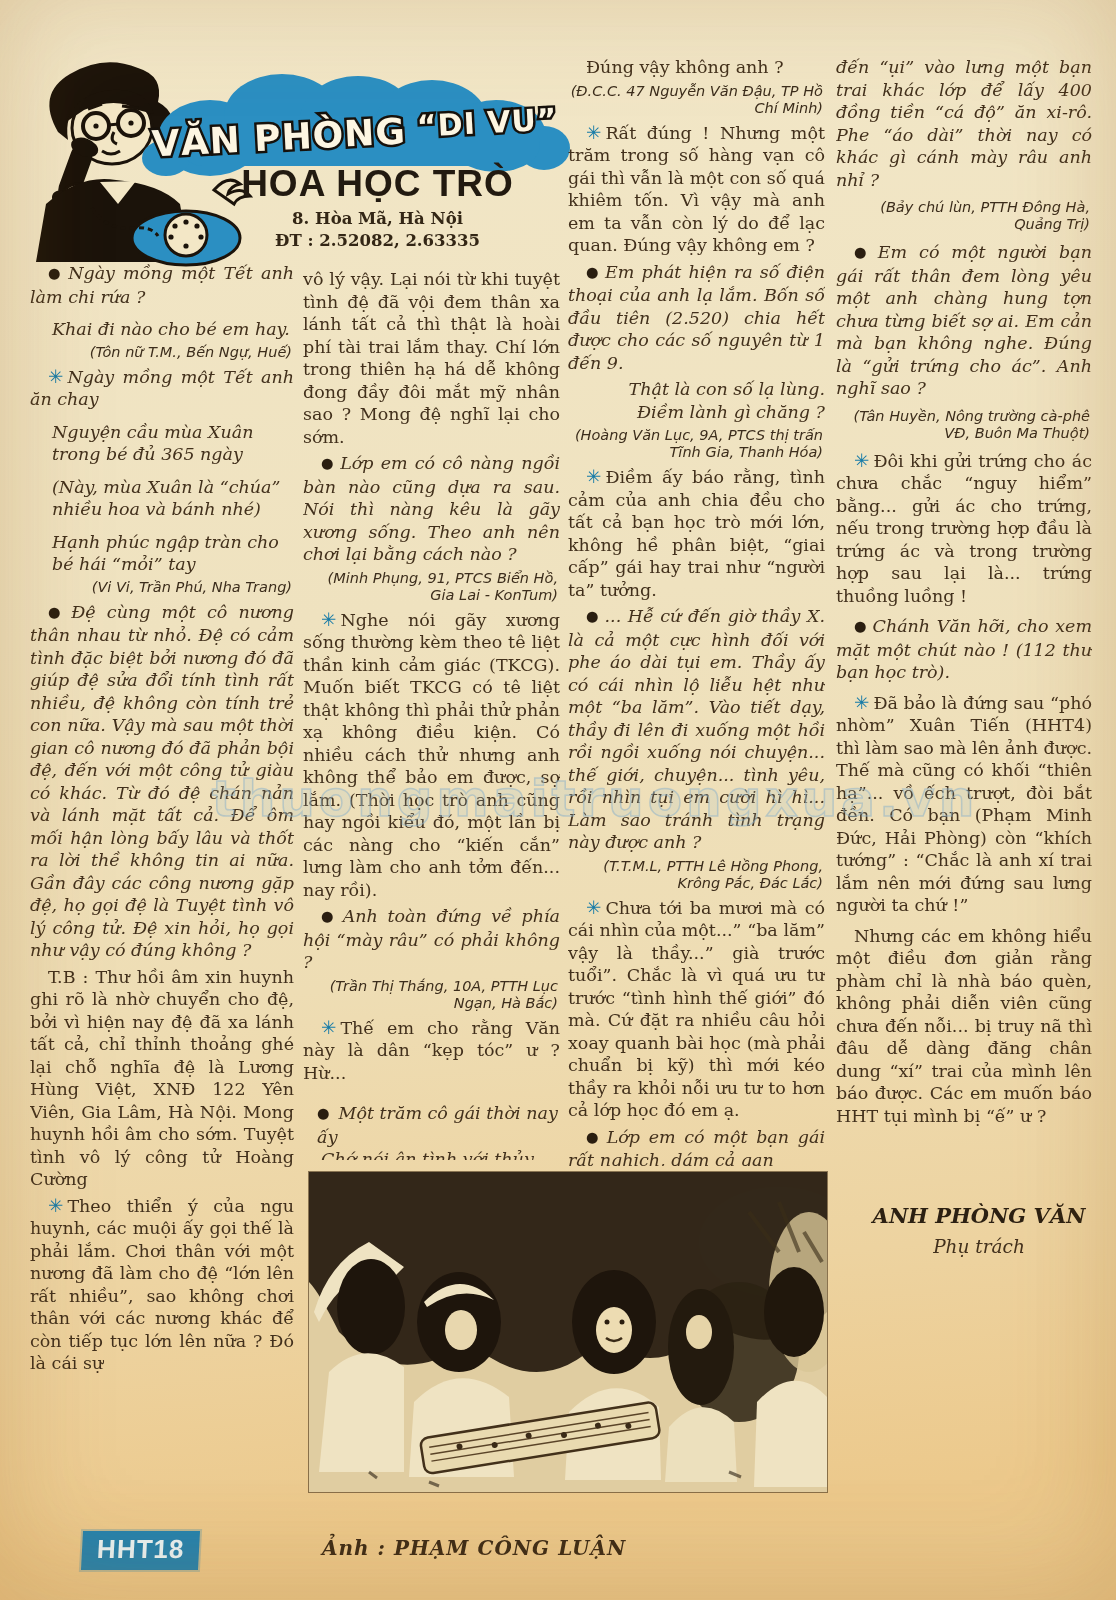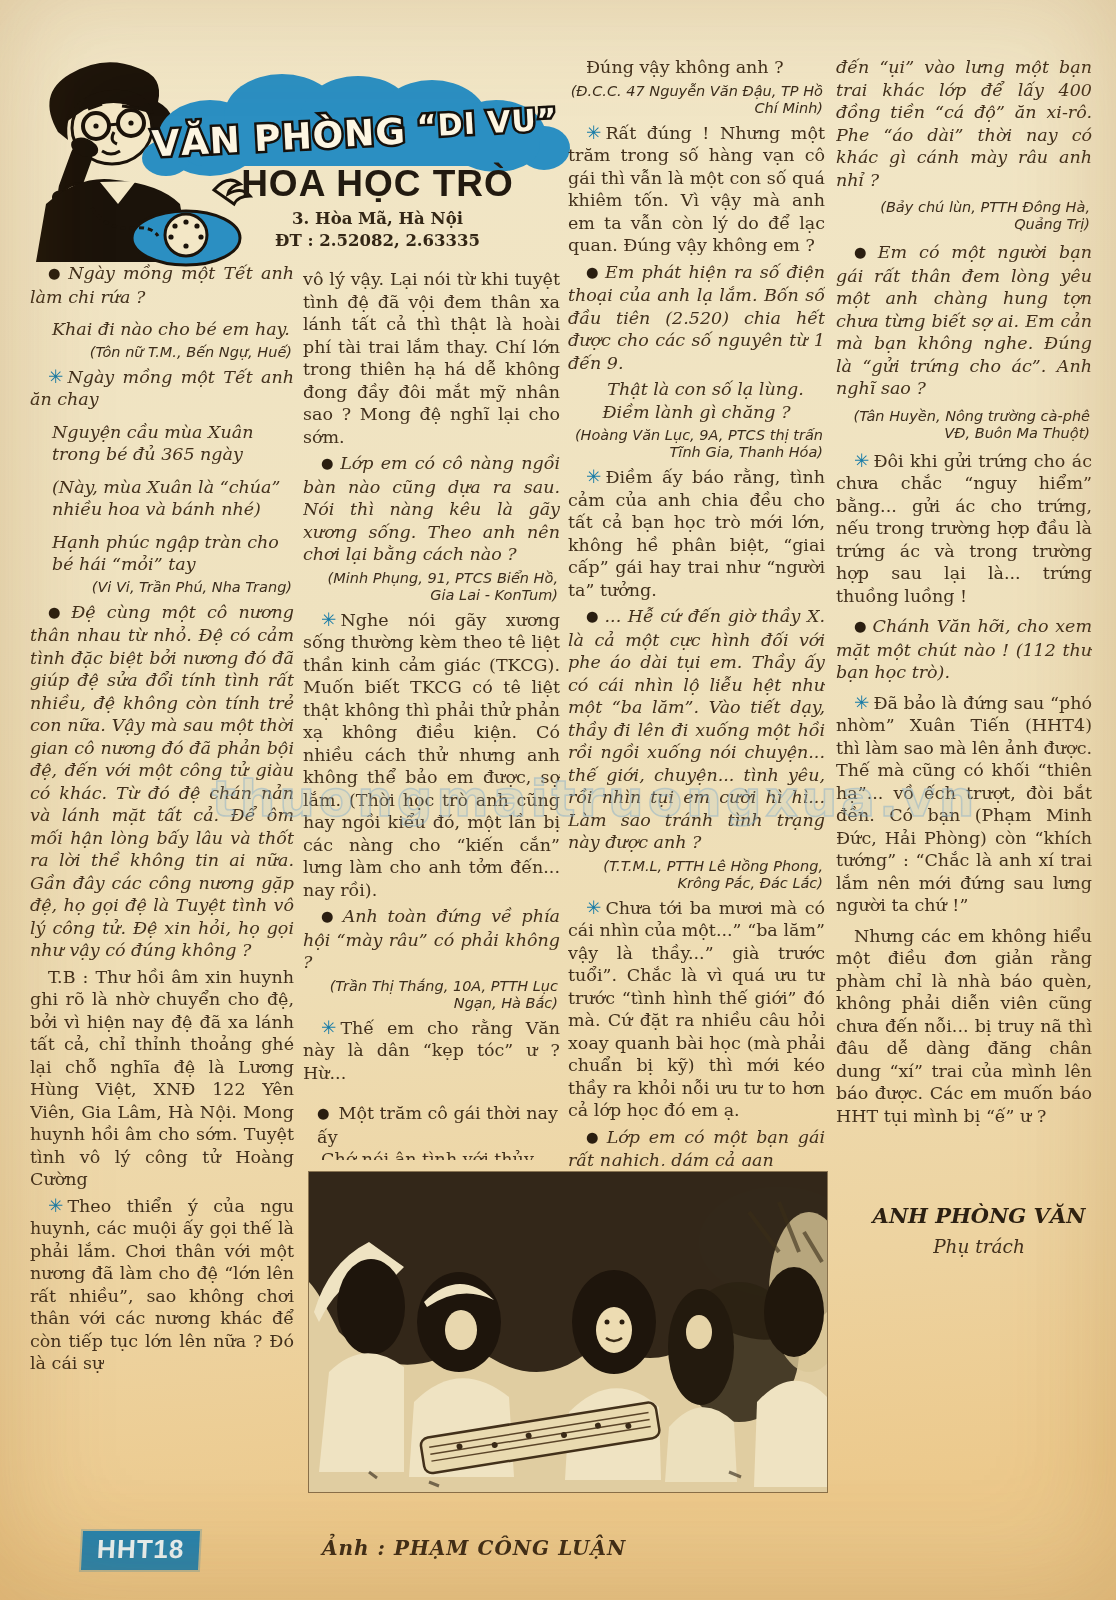--- a/index.html
+++ b/index.html
@@ -31,22 +31,22 @@
   .c3{left:568px; top:56px;  width:257px; height:1110px;}
   .c4{left:836px; top:56px;  width:256px; height:1492px;}
   .para{margin:0 0 4px;text-indent:18px;}
   .c4 .para{margin-bottom:8px;}
   .para.it{font-style:italic;}
   .para.ni{text-indent:0;}
   .t-attr{font-family:"DejaVu Sans","Liberation Sans",sans-serif;font-style:italic;
     font-size:14.5px;line-height:17px;text-align:right;text-indent:0;margin:2px 2px 5px 0;
     color:#3c2d1c;}
   .t-verse{font-style:italic;text-align:left;text-indent:0;padding-left:22px;margin-bottom:3px;margin-top:10px;}
-  .t-cont{text-align:center;}
-  .t-qverse{text-align:left;text-indent:0;padding-left:14px;margin-top:18px;}
+  .t-cont{text-align:right;}
+  .t-qverse{font-style:italic;text-align:left;text-indent:0;padding-left:14px;margin-top:18px;}
   .t-qverse .pline{padding-left:4px;}
   .dot{font-size:.82em;letter-spacing:0;margin-right:5px;position:relative;top:-1px;color:#2a1e10;}
   .ast{color:#167ba8;font-weight:bold;font-family:"DejaVu Sans",sans-serif;margin-right:4px;font-size:1.05em;}
   .signature{margin-top:78px;text-align:center;padding-left:30px;text-indent:0;}
   .sig-name{font-weight:bold;font-style:italic;font-size:21px;color:#2c2012;}
   .sig-role{font-style:italic;font-size:18.5px;margin-top:8px;}
   
   .photo{position:absolute;left:309px;top:1172px;width:518px;height:320px;margin:0;
     outline:1px solid rgba(70,50,25,.6);background:#e3d2a8;z-index:2;}
   .caption{position:absolute;left:322px;top:1500px;width:480px;
@@ -104,21 +104,21 @@
         <ellipse cx="292" cy="62" rx="56" ry="42"></ellipse>
         <ellipse cx="356" cy="76" rx="50" ry="36"></ellipse>
         <ellipse cx="404" cy="88" rx="26" ry="22"></ellipse>
         <ellipse cx="26" cy="98" rx="24" ry="18"></ellipse>
         <rect x="40" y="62" width="360" height="44" rx="22"></rect>
       </g>
       <text x="215" y="86" text-anchor="middle" transform="rotate(-3 215 78)" font-family="DejaVu Sans, sans-serif" font-weight="bold" font-size="36" fill="#fdf6e2" stroke="#16110b" stroke-width="5" paint-order="stroke" letter-spacing="1"><tspan>VĂN PHÒNG</tspan><tspan dy="-6" font-size="30"> “DI VU”</tspan></text>
     </svg>
     <div class="mag-title">HOA HỌC TRÒ</div>
     <div class="addr">
-      <div>3. Hòa Mã, Hà Nội</div>
+      <div>8. Hòa Mã, Hà Nội</div>
       <div>ĐT : 2.52082, 2.63335</div>
     </div>
   </div>
 
   <section class="col c1">
       <p class="para t-q it"><span class="dot">●</span>Ngày mồng một Tết anh làm chi rứa ?</p>
       <p class="para t-verse">Khai đi nào cho bé em hay.</p>
       <p class="para t-attr">(Tôn nữ T.M., Bến Ngự, Huế)</p>
       <p class="para t-a it"><span class="ast">✳</span>Ngày mồng một Tết anh ăn chay</p>
       <p class="para t-verse">Nguyện cầu mùa Xuân trong bé đủ 365 ngày</p>

